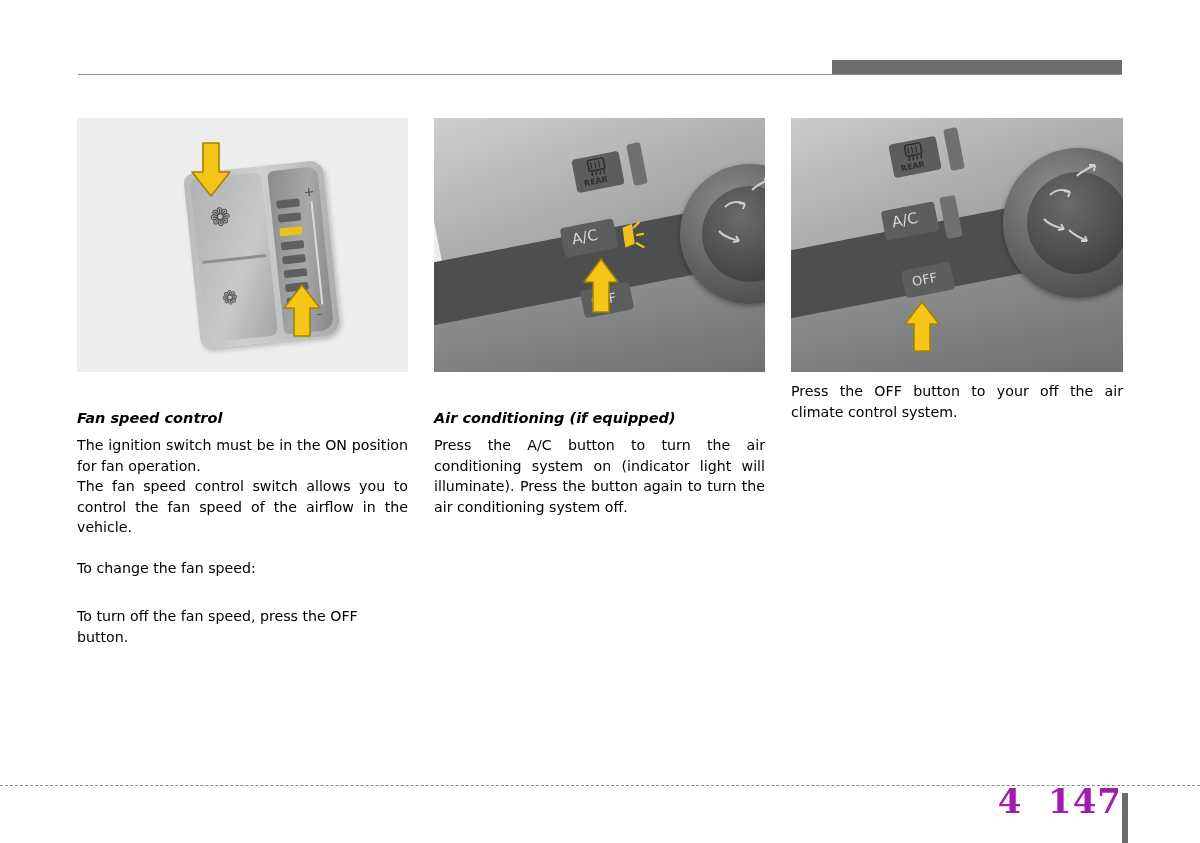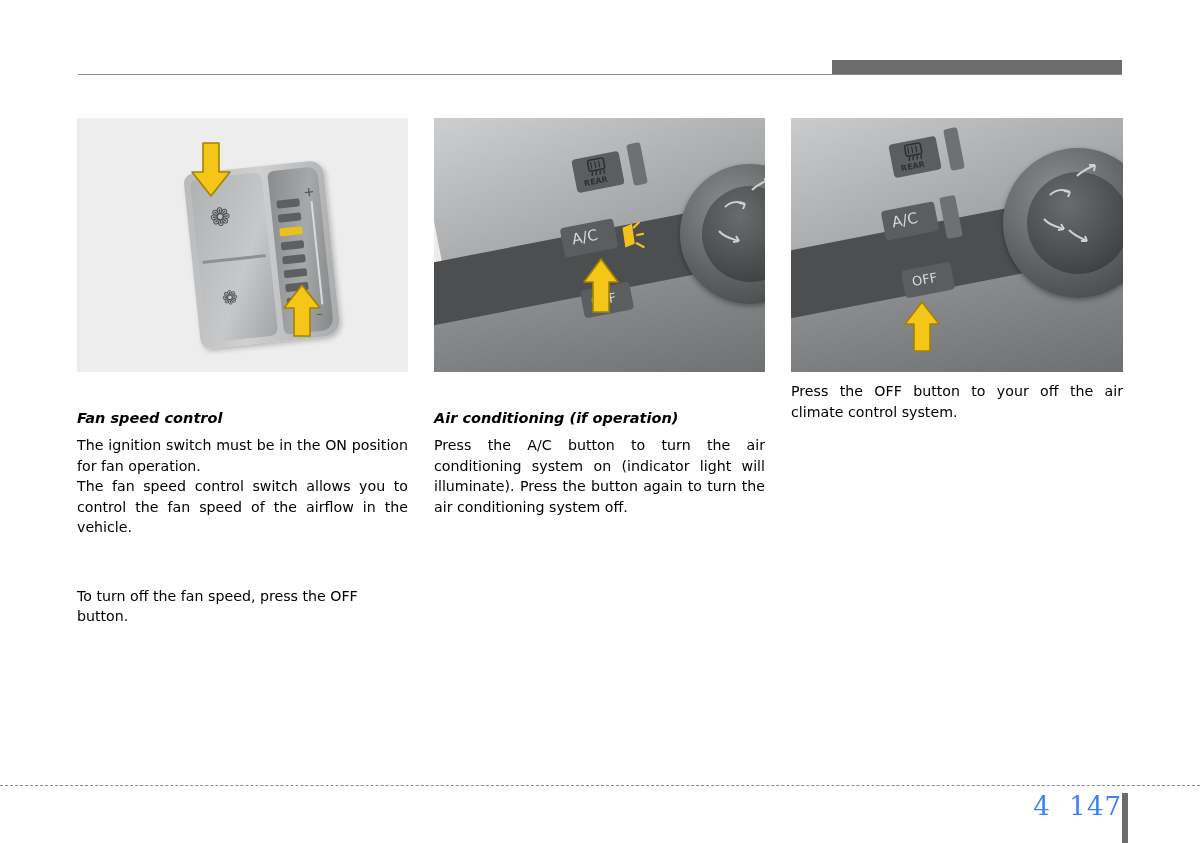--- a/index.html
+++ b/index.html
@@ -119,23 +119,24 @@
     right: 0;
     bottom: 57px;
     height: 0;
     border-top: 1px dashed #8a8a8a;
   }
   .footer-pagenum {
     position: absolute;
     right: 78px;
     bottom: 22px;
     font-family: "DejaVu Serif", serif;
-    font-size: 26px;
-    color: #3b82f6;
+    font-size: 34px;
+    color: #a21caf;
     letter-spacing: 1px;
+    font-weight: bold;
   }
   .footer-bar {
     position: absolute;
     right: 72px;
     bottom: 0px;
     width: 6px;
     height: 50px;
     background: #6b6c6e;
   }
 
@@ -315,20 +316,21 @@
     </div>
 
   </div>
 
   <div class="caption">Fan speed control</div>
   <div class="body-text">The ignition switch must be in the ON position for fan operation.</div>
   <div class="body-text" style="margin-top:0;">The fan speed control switch allows you to control the fan speed of the airflow in the vehicle.</div>
 
   <div class="gap"></div>
 
+  <div class="body-text nojust" style="margin-top:0;">To change the fan speed:</div>
 
 
   <div class="gap"></div>
 
   <div class="body-text nojust" style="margin-top:8px;">To turn off the fan speed, press the OFF button.</div>
 </div>
 
 <div class="col col-2">
 
   <div class="figure">
@@ -385,21 +387,21 @@
 
       <div class="arr" style="left:148px; top:140px;">
         <svg width="38" height="56" viewBox="0 0 38 56">
           <path d="M19 1 L36 24 L27 24 L27 54 L11 54 L11 24 L2 24 Z" fill="#f5c518" stroke="#a08400" stroke-width="1.6" stroke-linejoin="round"></path>
         </svg>
       </div>
     </div>
 
   </div>
 
-  <div class="caption">Air conditioning (if operation)</div>
+  <div class="caption">Air conditioning (if equipped)</div>
   <div class="body-text">Press the A/C button to turn the air conditioning system on (indicator light will illuminate). Press the button again to turn the air conditioning system off.</div>
 </div>
 
 <div class="col col-3">
 
   <div class="figure">
     <div class="dash">
       <div class="dash-band" style="left:-30px; top:-10px;"></div>
       <div class="dash-dark" style="left:-40px; top:140px;"></div>
       <div class="dash-lower" style="left:-50px; top:210px;"></div>

